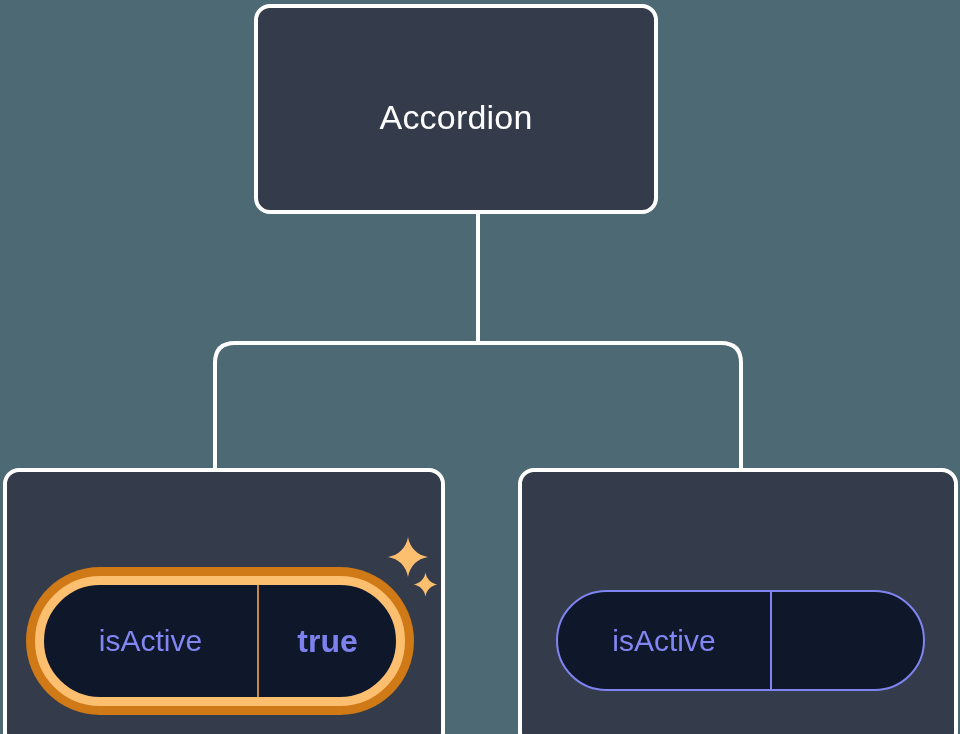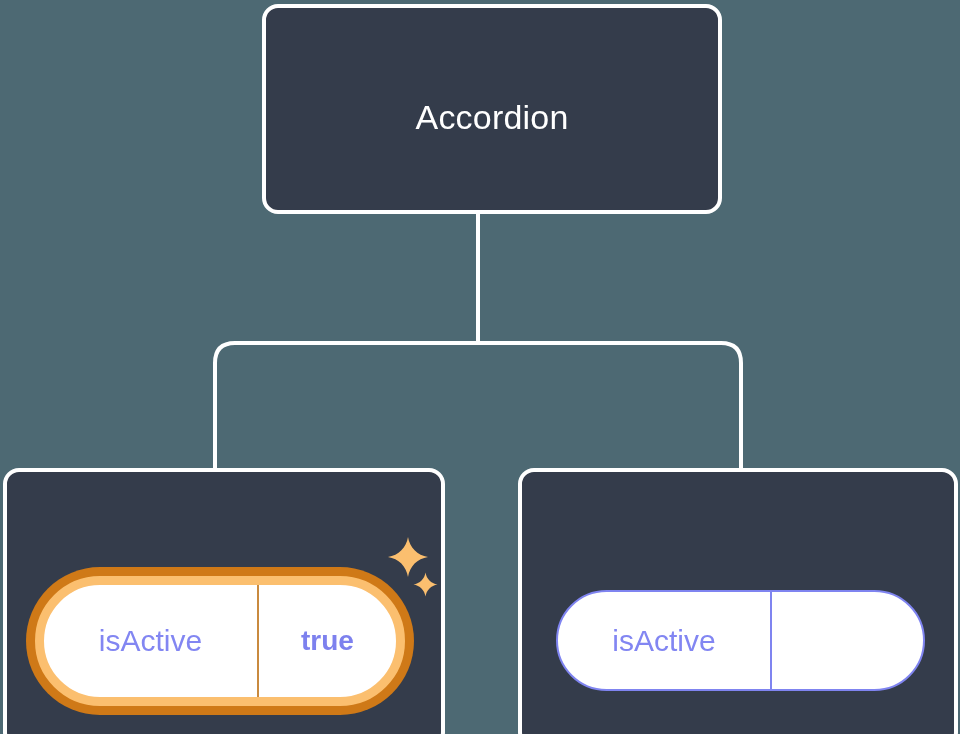--- a/index.html
+++ b/index.html
@@ -41,23 +41,23 @@
     right: 0;
     text-align: center;
     color: #ffffff;
     font-size: 33px;
     font-weight: 400;
     letter-spacing: 0.2px;
     white-space: nowrap;
   }
 
   #node-root {
-    left: 262px;
+    left: 254px;
     top: 4px;
-    width: 460px;
+    width: 404px;
     height: 210px;
   }
   #node-root .node-title {
     top: 90px;
     font-size: 34px;
   }
 
   #node-panel-left {
     left: 3px;
     top: 468px;
@@ -71,36 +71,36 @@
     width: 440px;
     height: 280px;
   }
 
   
   .pill {
     position: absolute;
     box-sizing: border-box;
     display: flex;
     align-items: stretch;
-    background: #ffffff;
+    background: #0f172a;
     border-radius: 999px;
   }
   .pill-cell {
     display: flex;
     align-items: center;
     justify-content: center;
     box-sizing: border-box;
     white-space: nowrap;
   }
   .pill-key {
     font-size: 30px;
     font-weight: 400;
   }
   .pill-val {
-    font-size: 28px;
+    font-size: 32px;
   }
 
   
   .pill.plain {
     border: 2px solid #7f84f0;
   }
   .pill.plain .pill-key,
   .pill.plain .pill-val {
     color: #8286f2;
     font-weight: 400;

